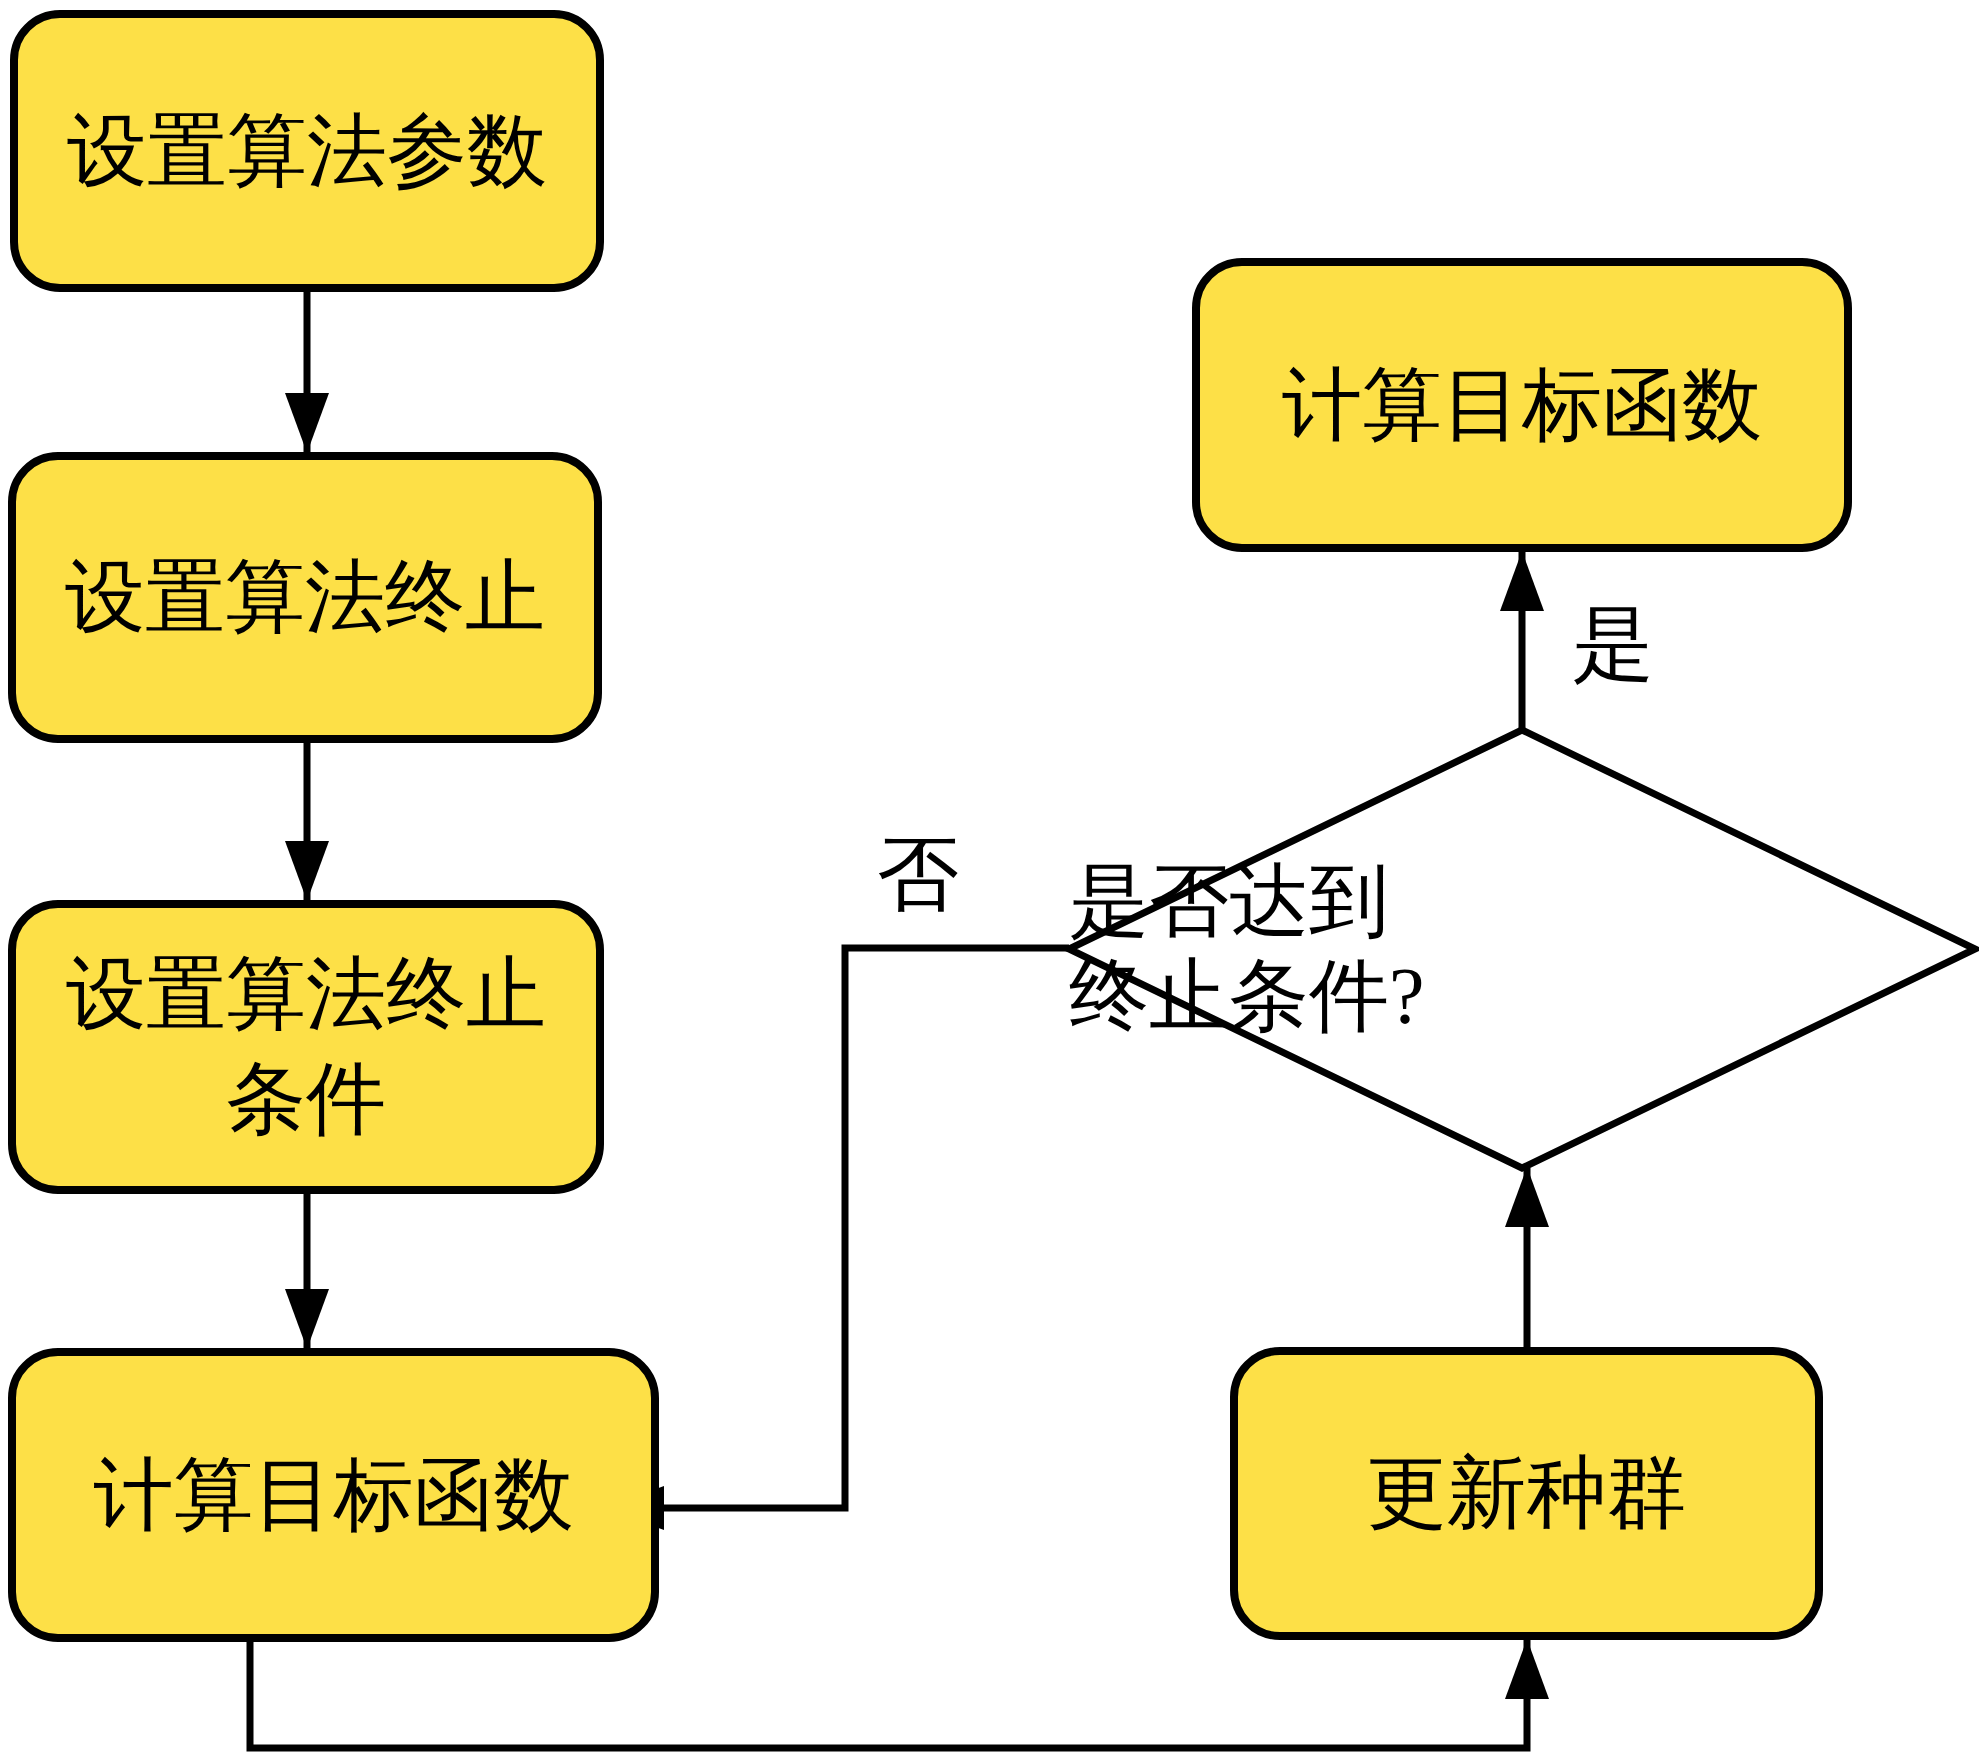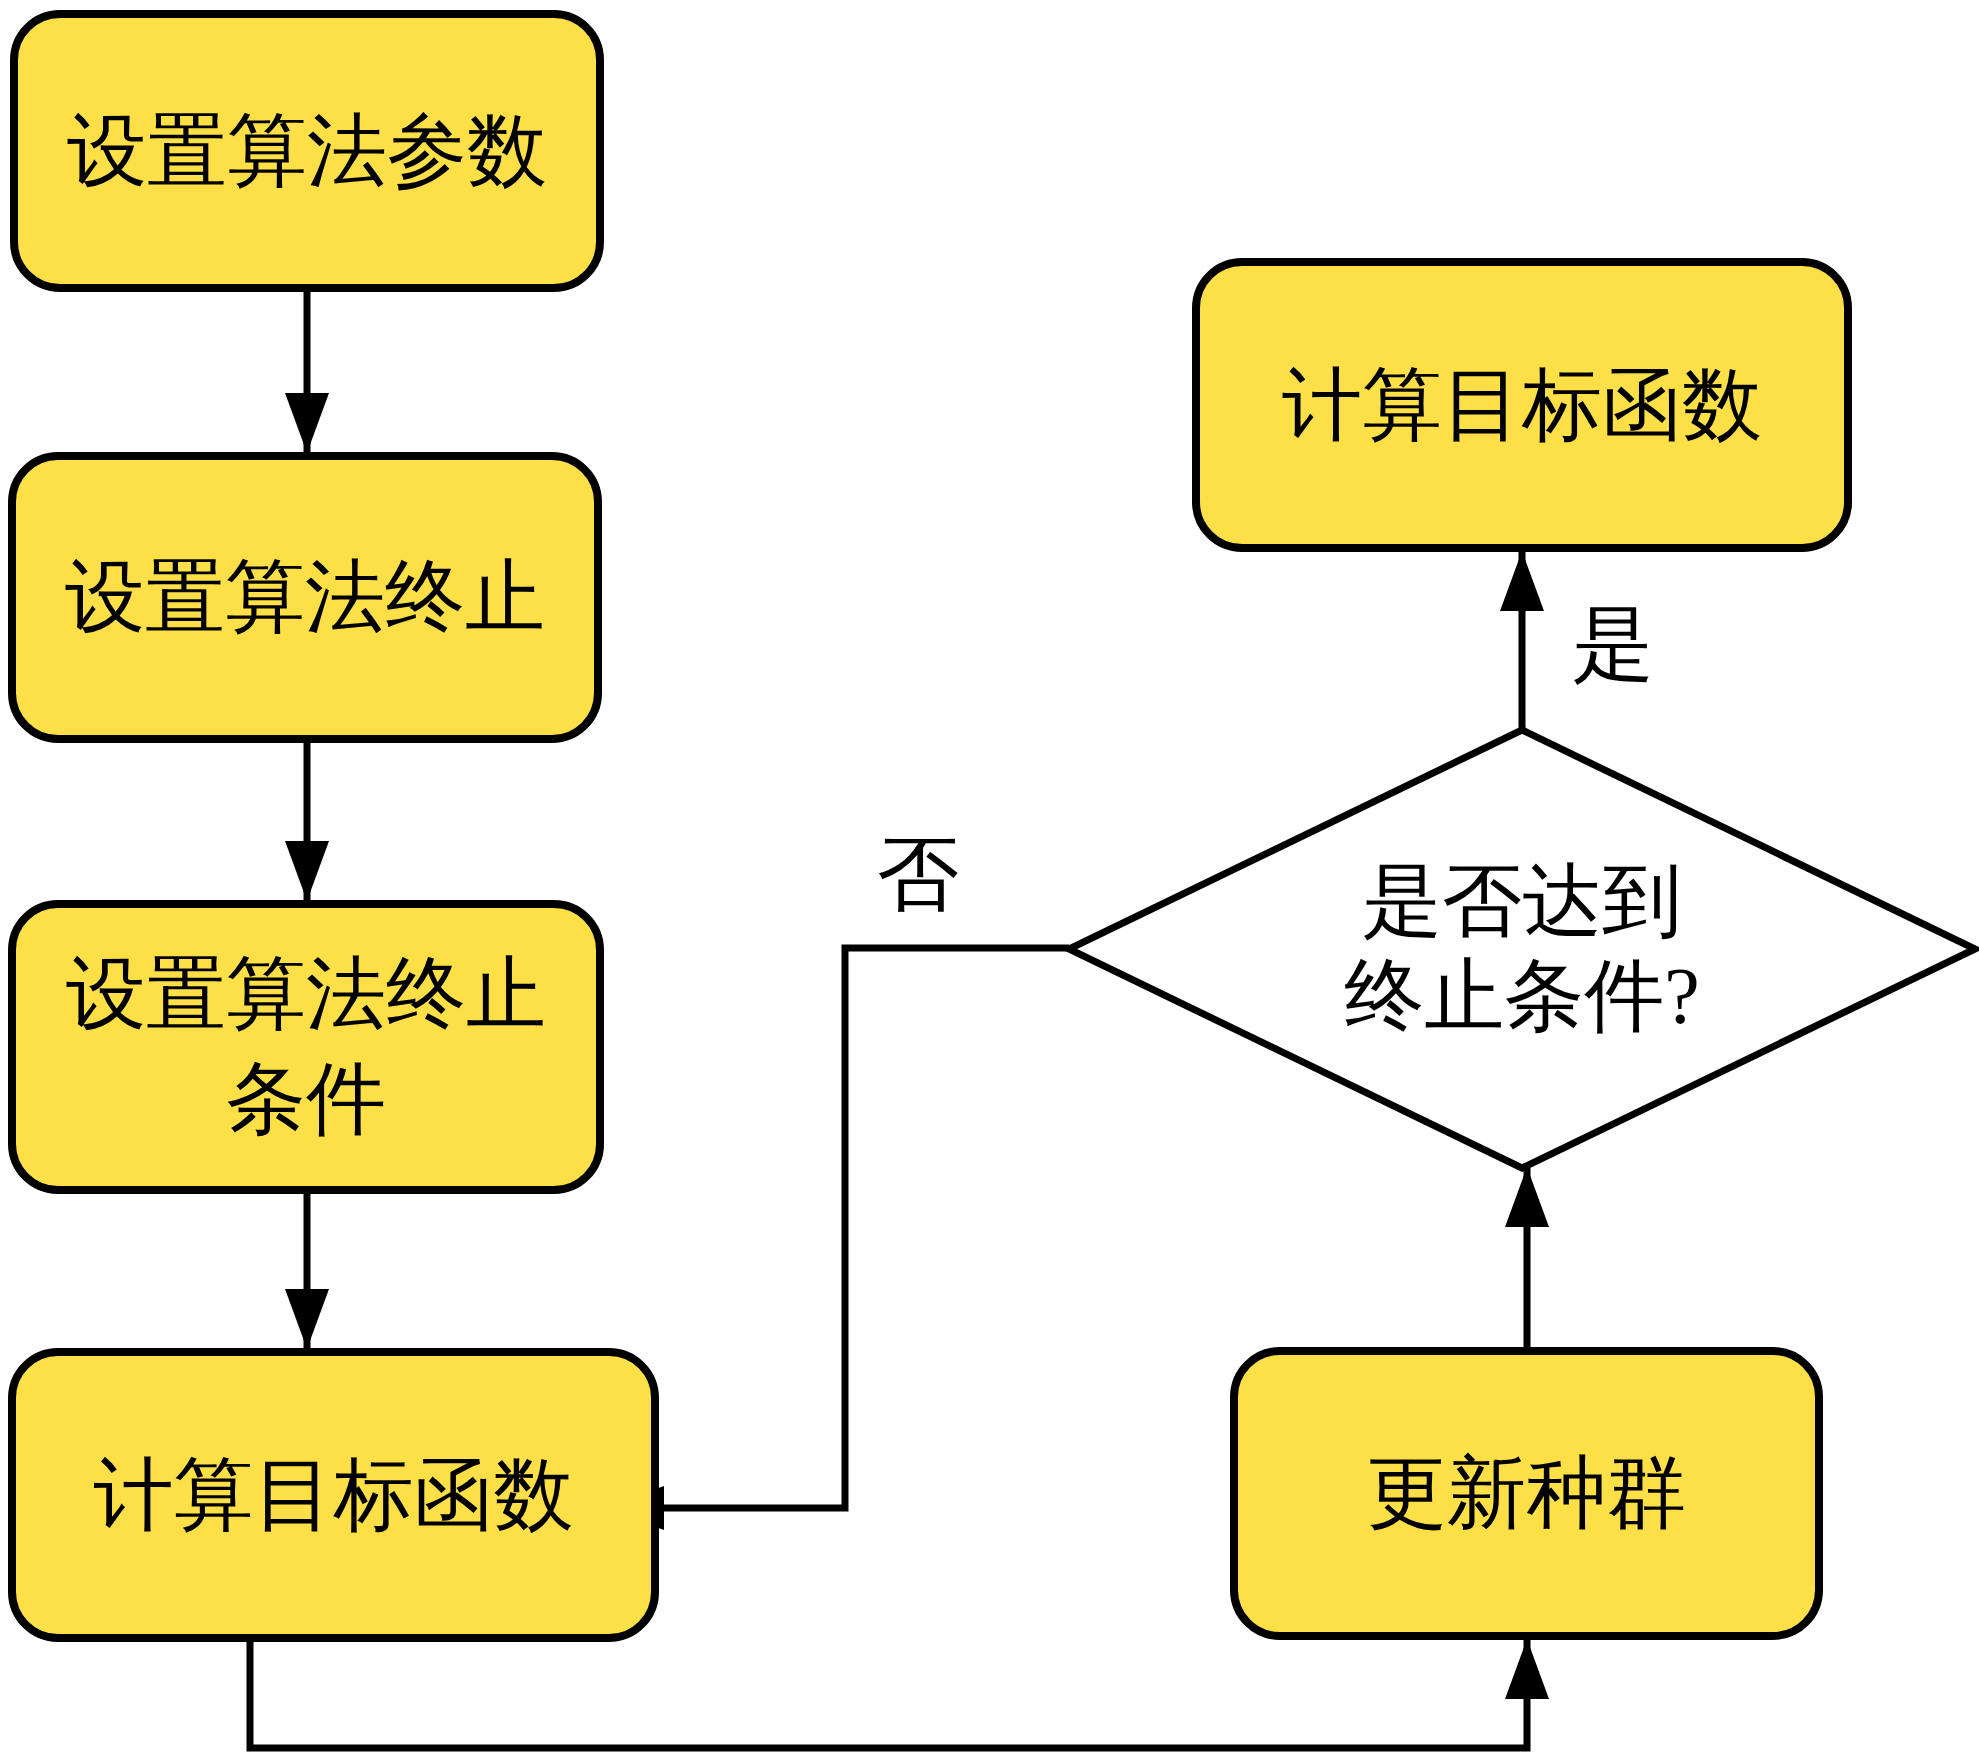--- a/index.html
+++ b/index.html
@@ -43,21 +43,21 @@
     align-items: center;
     justify-content: center;
     text-align: center;
     font-size: 80px;
     line-height: 105px;
   }
   .diamond-text {
     position: absolute;
     display: flex;
     flex-direction: column;
-    align-items: center;
+    align-items: flex-start;
     justify-content: center;
     text-align: center;
     font-size: 80px;
     line-height: 95px;
     background: transparent;
   }
   .edge-label {
     position: absolute;
     transform: translate(-50%, -50%);
     font-size: 82px;

